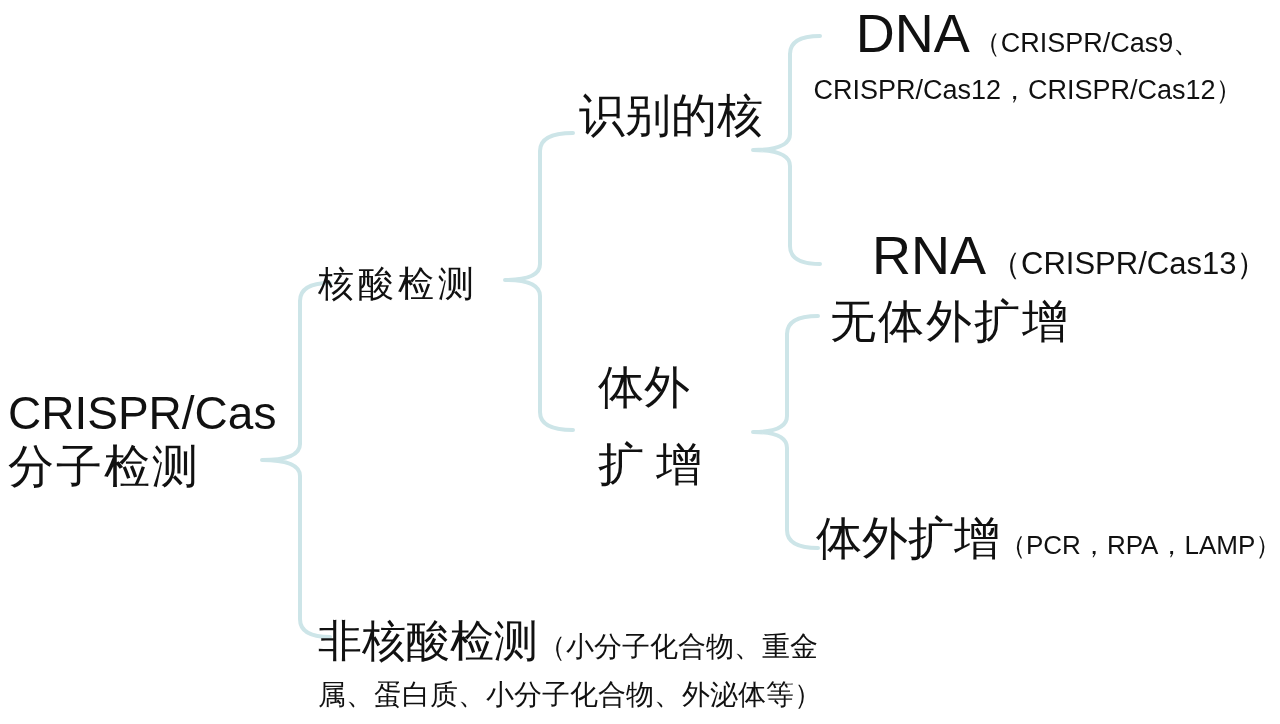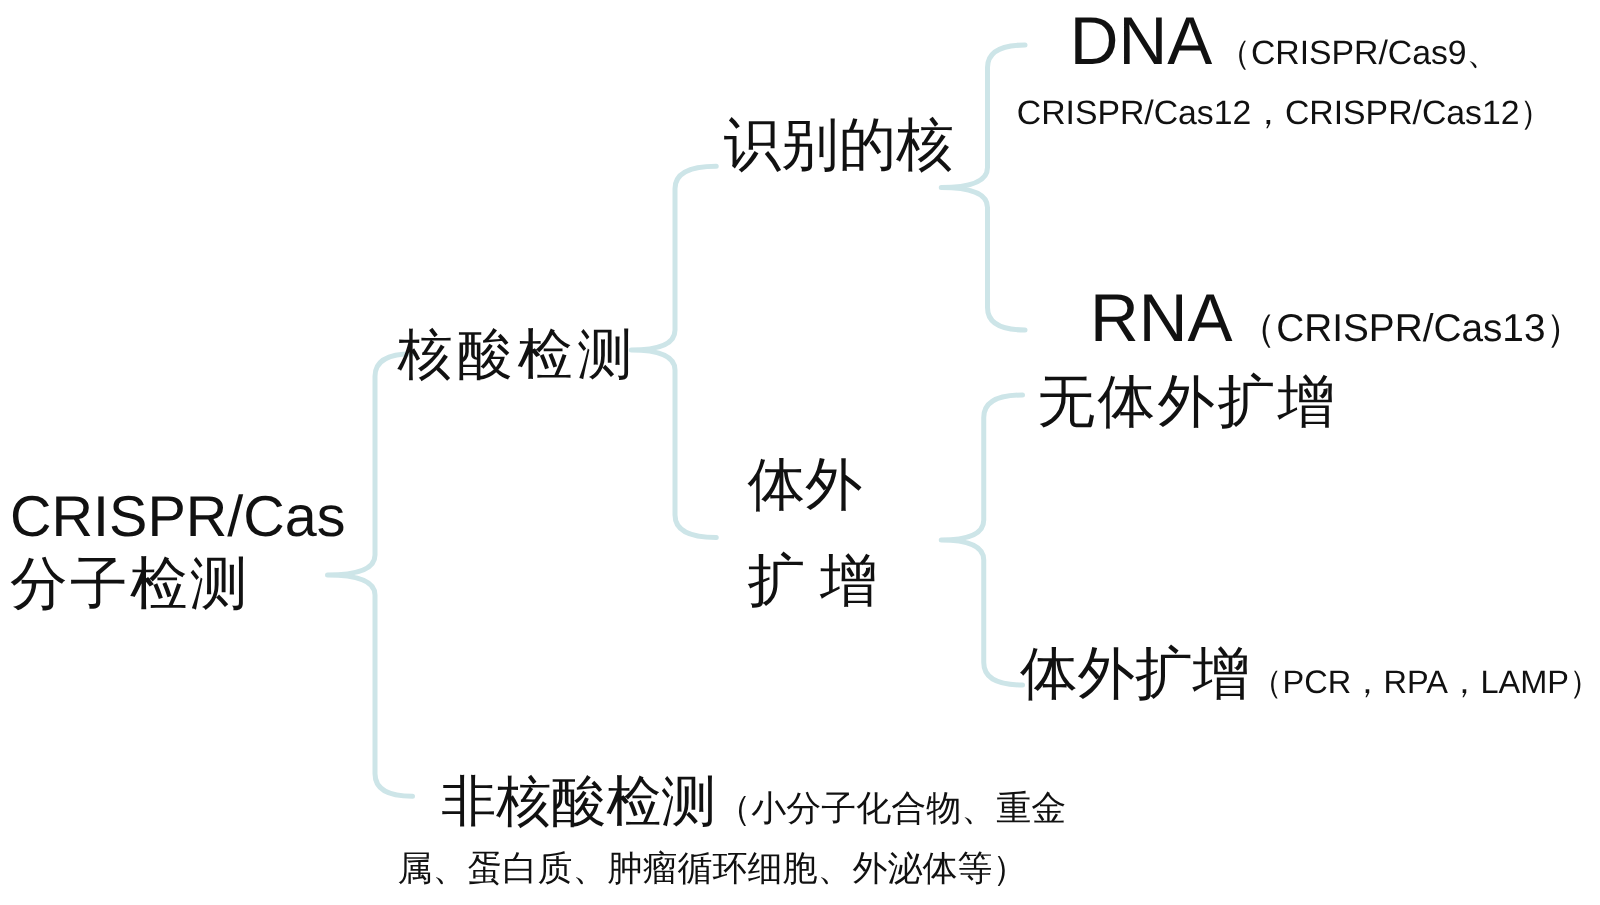--- a/index.html
+++ b/index.html
@@ -27,21 +27,21 @@
   .cjk   { font-family: "Liberation Serif", serif; }
   .latin { font-family: "Liberation Sans", sans-serif; }
 
   
   #n-root { left: 8px; top: 386px; width: 292px; text-align: left;
             font-size: 46px; line-height: 54px; }
   #n-root .latin { letter-spacing: 0px; }
   #n-root .cjk   { letter-spacing: 2px; }
 
   
-  #n-nucleic { left: 318px; top: 259px; font-size: 44px; line-height: 50px;
+  #n-nucleic { left: 318px; top: 259px; font-size: 36px; line-height: 50px;
                letter-spacing: 4px; }
 
   
   #n-type { left: 556px; top: 88px; width: 230px; text-align: center;
             font-size: 46px; line-height: 56px; }
 
   
   #n-amp { left: 598px; top: 363px; width: 164px; text-align: left;
            font-size: 46px; line-height: 57px; font-family: Liberation Mono, monospace; }
   #n-amp .spread { letter-spacing: 12px; margin-right: -12px; display: block; margin-top: 20px; }
@@ -61,21 +61,21 @@
   
   #n-noamp { left: 830px; top: 297px; font-size: 46px; line-height: 50px;
              letter-spacing: 2px; }
 
   
   #n-withamp { left: 816px; top: 512px; font-size: 46px; line-height: 54px; }
   #n-withamp .detail { font-size: 26px; }
 
   
   #n-nonnucleic { left: 318px; top: 617px; width: 580px; }
-  #n-nonnucleic .l1 { line-height: 50px; margin-left: 35px; }
+  #n-nonnucleic .l1 { line-height: 50px; }
   #n-nonnucleic .main { font-size: 44px; }
   #n-nonnucleic .detail { font-size: 28px; }
   #n-nonnucleic .l2 { line-height: 38px; }
 </style>
 </head>
 <body>
 
 <div class="stage">
 
   <svg class="connectors" viewBox="0 0 1280 724" xmlns="http://www.w3.org/2000/svg">
@@ -121,16 +121,16 @@
   </div>
 
   <div class="node cjk" id="n-withamp">
     <span>体外扩增</span><span class="detail latin">（PCR，RPA，LAMP）</span>
   </div>
 
   <div class="node cjk" id="n-nonnucleic">
     <div class="l1">
       <span class="main">非核酸检测</span><span class="detail">（小分子化合物、重金</span>
     </div>
-    <div class="l2 detail">属、蛋白质、肿瘤循环细胞、外泌体等）</div>
+    <div class="l2 detail">属、蛋白质、小分子化合物、外泌体等）</div>
   </div>
 
 </div>
 
 </body></html>

